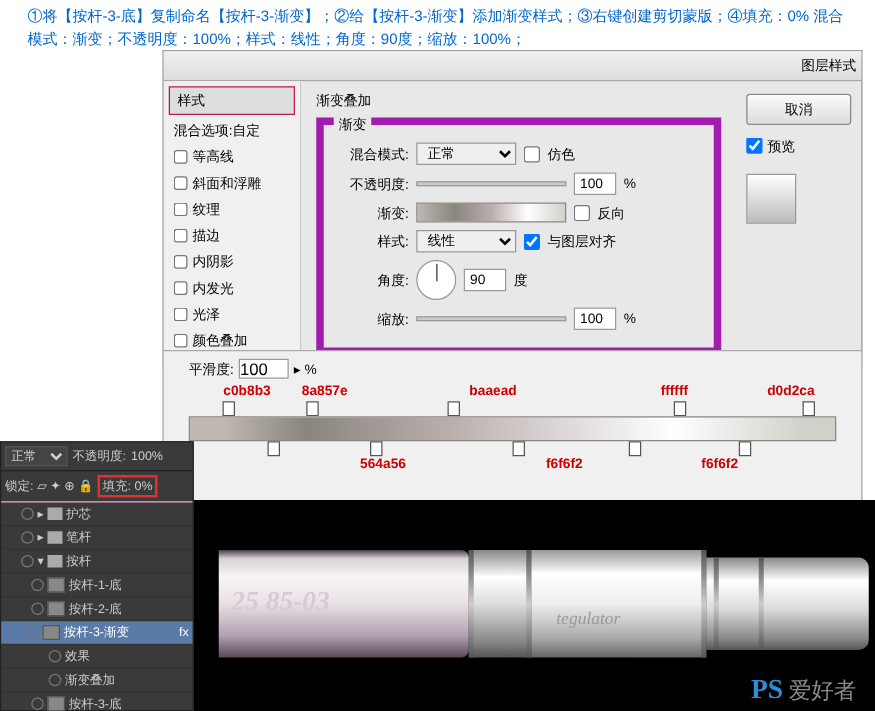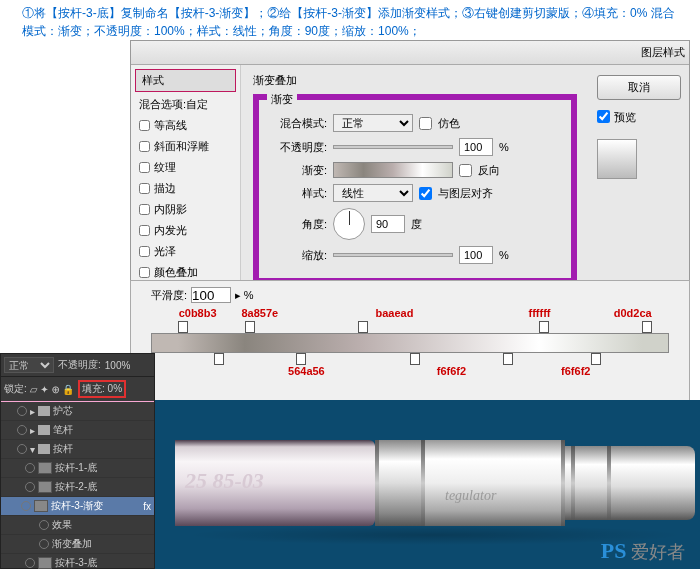--- a/index.html
+++ b/index.html
@@ -44,21 +44,21 @@
 .lp-hdr select { background: #444; color: #ccc; border: 1px solid #555; font-size: 10px; height: 16px; }
 .lp-lock { display: flex; gap: 3px; padding: 3px; border-bottom: 1px solid #f9a8d4; align-items: center; }
 .lp-lock .fill-hl { border: 2px solid #e03030; padding: 0 2px; }
 .lp-item { display: flex; align-items: center; gap: 3px; padding: 2px 3px; border-bottom: 1px solid #333; }
 .lp-item.sel { background: #5a7aa8; color: #fff; }
 .eye { width: 10px; height: 10px; border: 1px solid #777; border-radius: 50%; }
 .thumb { width: 14px; height: 12px; background: #888; border: 1px solid #555; }
 .folder-ico { width: 12px; height: 10px; background: #aaa; }
 .indent0{padding-left:16px}.indent1{padding-left:24px}.indent2{padding-left:20px}.indent3{padding-left:38px}
 
-.render { position: absolute; top: 400px; left: 155px; width: 545px; height: 169px; background: #0c4a6e; }
+.render { position: absolute; top: 400px; left: 155px; width: 545px; height: 169px; background: #000000; }
 .pen-body { position: absolute; left: 20px; top: 40px; width: 520px; height: 86px; }
 .seg { position: absolute; top: 0; height: 86px; }
 .seg.s1 { left: 0; width: 200px; background: linear-gradient(to bottom, #4a3b4a 0%, #d8d0d6 8%, #f8f5f7 25%, #e8e0e6 50%, #b0a0b0 80%, #5a4858 100%); border-radius: 0 6px 6px 0; }
 .seg.s2 { left: 200px; width: 50px; background: linear-gradient(to bottom, #888 0%, #fff 25%, #ddd 50%, #888 85%, #555 100%); }
 .seg.s3 { left: 250px; width: 140px; background: linear-gradient(to bottom, #999 0%, #fff 22%, #eee 50%, #aaa 82%, #666 100%); }
 .seg.s4 { left: 390px; width: 130px; top: 6px; height: 74px; background: linear-gradient(to bottom, #888 0%, #fff 25%, #ddd 55%, #888 88%, #555 100%); border-radius: 0 8px 8px 0; }
 .ring { position:absolute; top:0; height:86px; width:4px; background: linear-gradient(to bottom,#555,#ccc,#555); }
 .pen-text1 { position: absolute; left: 30px; top: 68px; color: #d8cad4; font-size: 22px; font-style: italic; font-family: Georgia, serif; font-weight: bold; }
 .pen-text2 { position: absolute; left: 290px; top: 88px; color: #999; font-size: 14px; font-style: italic; font-family: Georgia, serif; }
 .shadow { position:absolute; left:30px; top:125px; width:500px; height:20px; background: radial-gradient(ellipse, rgba(0,0,0,0.2), transparent 70%); }

